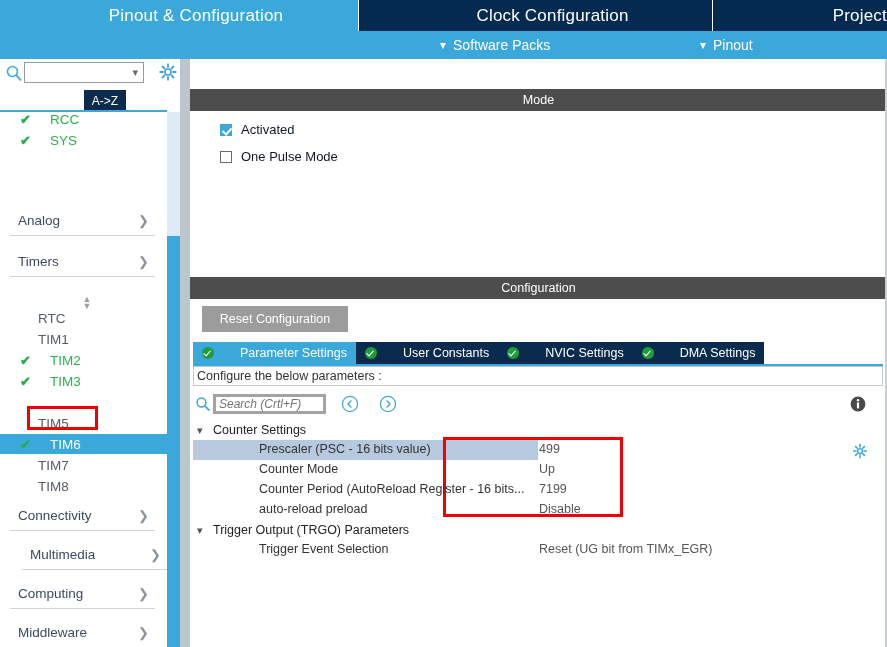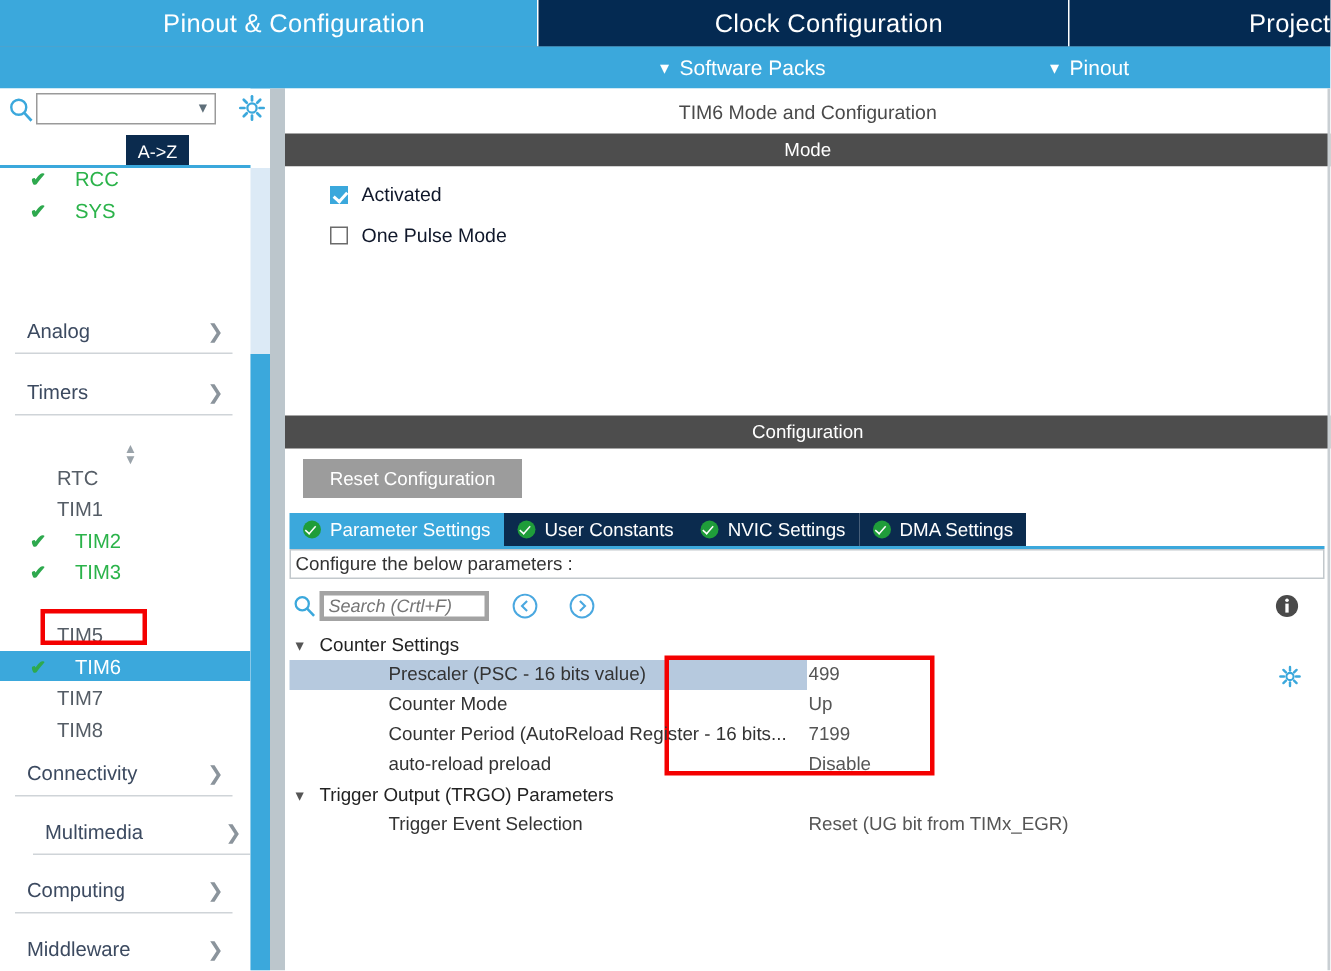--- a/index.html
+++ b/index.html
@@ -94,21 +94,21 @@
   .cb-activated{left:220px;top:122px;}
   .cb-onepulse{left:220px;top:149px;}
 
   
   .reset-btn{position:absolute;left:202px;top:306px;width:146px;height:26px;background:#9c9c9c;
              color:#ffffff;font-size:12.5px;display:flex;align-items:center;justify-content:center;
              border:0;font-family:"Liberation Sans",sans-serif;}
 
   .subtabs{position:absolute;left:193px;top:342px;height:22px;display:flex;}
   .subtab{height:22px;display:flex;align-items:center;padding:0 9px;font-size:12.5px;color:#ffffff;
-          box-sizing:border-box;white-space:nowrap;}
+          box-sizing:border-box;white-space:nowrap;gap:20px;}
   .subtab.active{background:#3ba8dc;}
   .subtab.inactive{background:#0b2b4e;}
   .subtab .okdot{width:12px;height:12px;border-radius:50%;background:#1f9d3a;margin-right:6px;
                  position:relative;display:inline-block;flex:0 0 auto;}
   .subtab .okdot:after{content:"";position:absolute;left:3px;top:2px;width:3px;height:6px;
                        border:solid #ffffff;border-width:0 1.6px 1.6px 0;transform:rotate(42deg);}
   .subtabs-under{position:absolute;left:193px;top:364px;width:690px;height:2px;background:#3ba8dc;}
 
   .configure-line{position:absolute;left:193px;top:366px;width:690px;height:20px;
                   border:1px solid #c2c8cc;box-sizing:border-box;background:#ffffff;
@@ -279,23 +279,20 @@
   </div>
 
   <div class="spinner">▲<br>▼</div>
 
   <div class="sb-track"></div>
   <div class="sb-thumb"></div>
   <div class="sb-gutter"></div>
 
   <div class="main"></div>
 
-  <div class="pane-title">
-    <span>TIM6 Mode and Configuration</span>
-  </div>
 
   <div class="band band-mode">
     <span>Mode</span>
   </div>
 
   <div class="modebox"></div>
 
   <div class="cbrow cb-activated">
     <span class="cb on"></span>
     <span class="cblabel">Activated</span>

